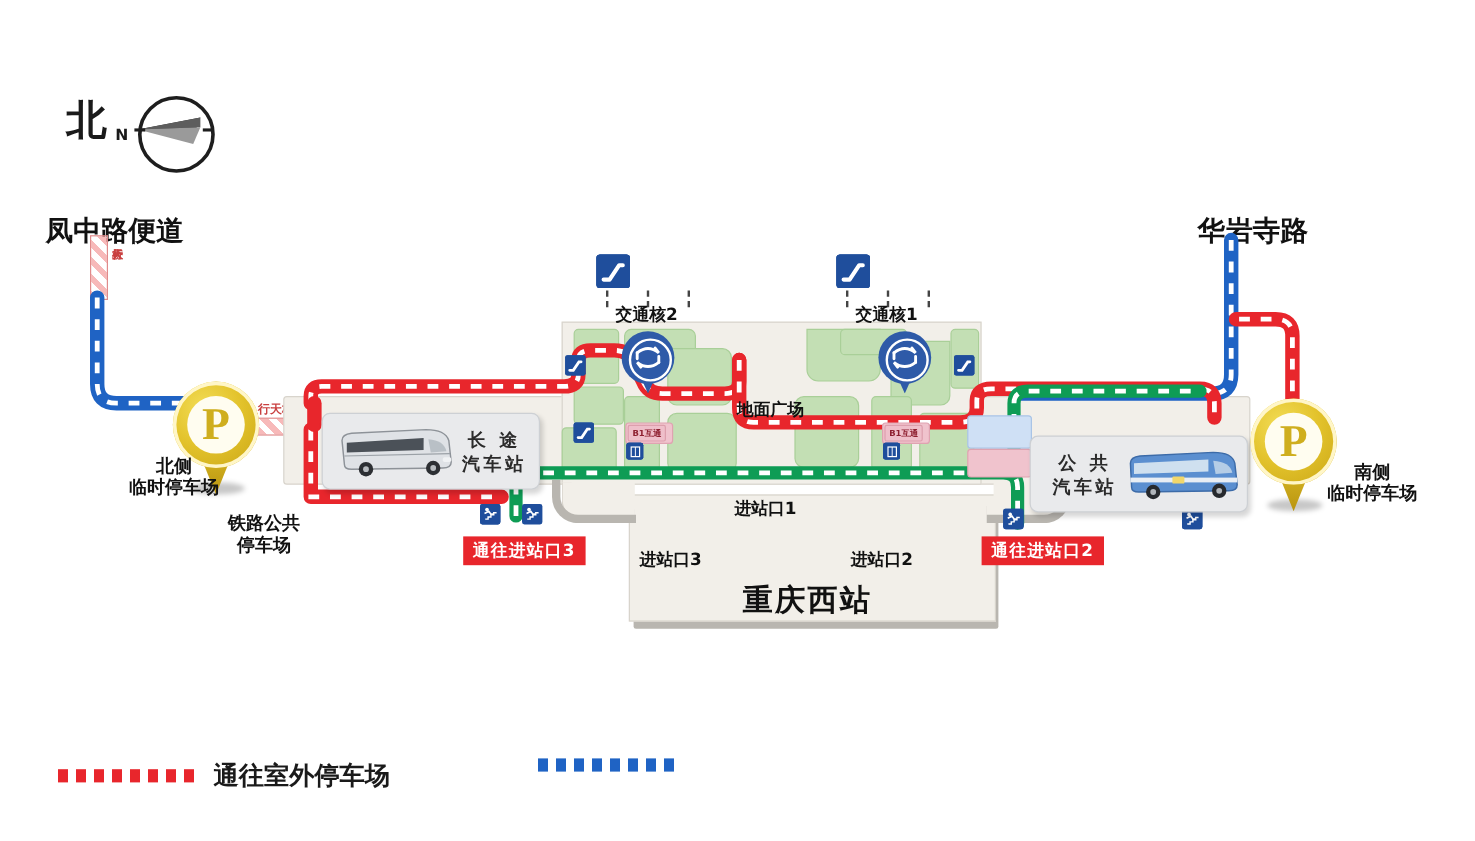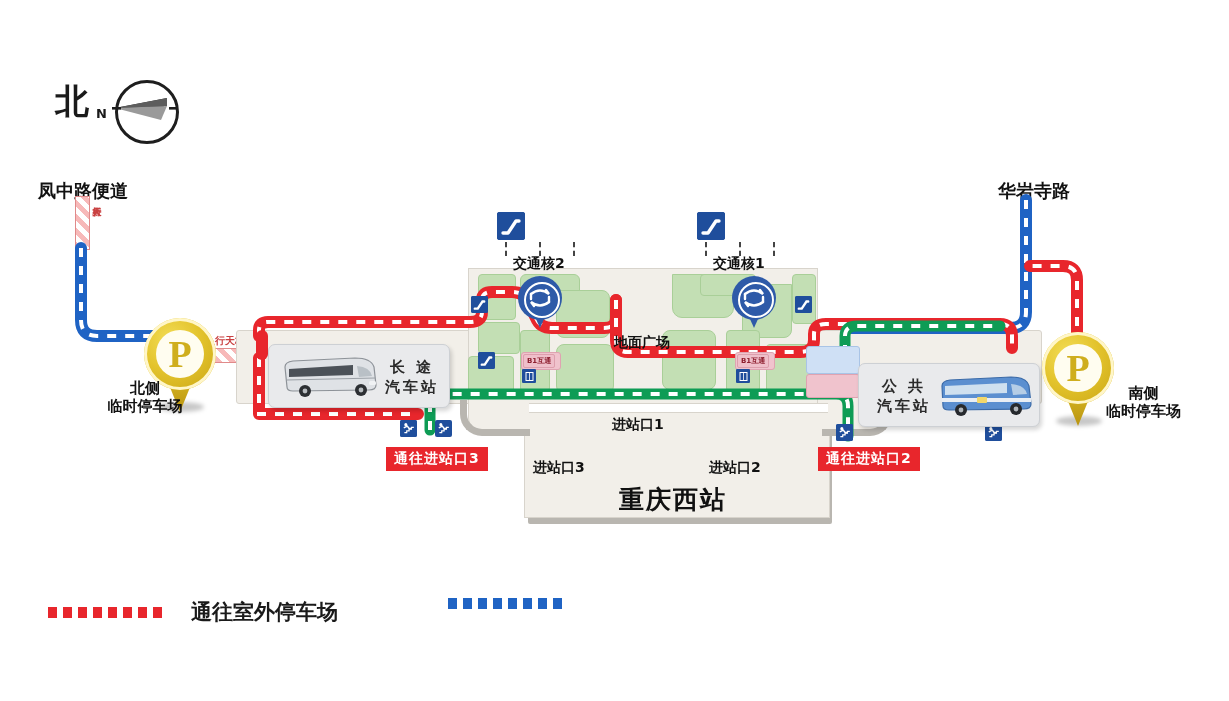--- a/index.html
+++ b/index.html
@@ -11,21 +11,21 @@
   .abs{position:absolute;}
 
   
   .compass-wrap{position:absolute;left:55px;top:80px;width:130px;height:65px;}
   .compass-bei{position:absolute;left:0;top:4px;font-size:34px;font-weight:700;color:#1a1a1a;line-height:1;}
   .compass-n{position:absolute;left:41px;top:26px;font-size:13px;font-weight:700;color:#1a1a1a;}
   .compass-circle{position:absolute;left:60px;top:0px;width:58px;height:58px;border:3px solid #1e1e1e;border-radius:50%;}
 
   
   .lbl{position:absolute;color:#111;font-weight:700;white-space:nowrap;line-height:1.18;}
-  .lbl-road{font-size:18px;}
+  .lbl-road{font-size:23px;}
   .lbl-park{font-size:15px;text-align:center;}
   .lbl-node{font-size:14px;font-weight:700;}
   .lbl-station{font-size:25px;font-weight:700;letter-spacing:2px;}
   .lbl-entr{font-size:14px;font-weight:700;}
   .lbl-bus{font-size:15px;font-weight:700;color:#2b2b2b;text-align:center;letter-spacing:3px;line-height:1.35;}
   .lbl-plaza{font-size:14px;font-weight:700;}
   .vert{writing-mode:vertical-rl;text-orientation:upright;font-size:9px;color:#c94040;font-weight:700;letter-spacing:0px;}
   .horiz-bridge{font-size:10px;color:#c94040;font-weight:700;}
 
   
@@ -84,21 +84,21 @@
 
   
   .b1tag{position:absolute;background:#efbfca;border:1px solid #dd9fad;border-radius:2px;
         color:#8e2030;font-size:7px;font-weight:700;padding:1px 3px;white-space:nowrap;}
 
   
   .busimg{position:absolute;}
 
   
   .legend{position:absolute;left:0;top:592px;width:1229px;height:50px;}
-  .legend-item{position:absolute;display:flex;align-items:center;gap:25px;}
+  .legend-item{position:absolute;display:flex;align-items:center;gap:12px;margin-top:34px;}
   .legend-swatch{width:118px;height:11px;}
   .legend-text{font-size:21px;font-weight:700;color:#1a1a1a;white-space:nowrap;}
 </style>
 </head>
 <body>
 
 <div class="map-root">
 
   <div class="compass-wrap">
     <div class="compass-bei">北</div>
@@ -511,20 +511,24 @@
     <div class="body"></div>
     <div class="inner">
         <span class="pchar">P</span>
       </div>
   </div>
   <div class="lbl lbl-park" style="left:1106px;top:385px;">
     <div>南侧</div>
     <div>临时停车场</div>
   </div>
 
+  <div class="lbl lbl-park" style="left:160px;top:428px;width:120px;text-align:center;">
+    <div>铁路公共</div>
+    <div>停车场</div>
+  </div>
 
   <div class="legend">
     <div class="legend-item" style="left:48px;top:6px;">
       <div class="legend-swatch" style="background:repeating-linear-gradient(90deg,#e8262c 0 9px,#ffffff 9px 15px);border-top:0;"></div>
       <div class="legend-text">通往室外停车场</div>
     </div>
     <div class="legend-item" style="left:448px;top:6px;">
       <div class="legend-swatch" style="background:repeating-linear-gradient(90deg,#1f63c4 0 9px,#ffffff 9px 15px);"></div>
     </div>
   </div>

